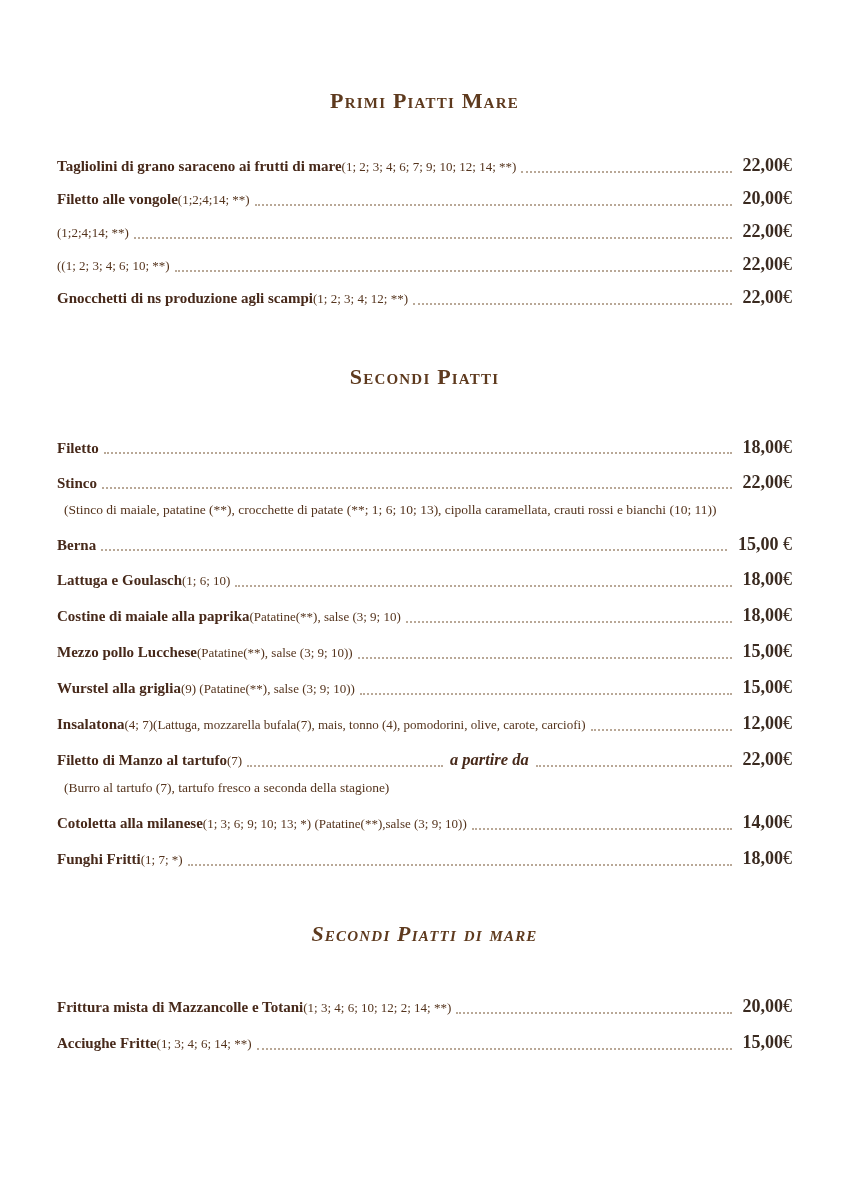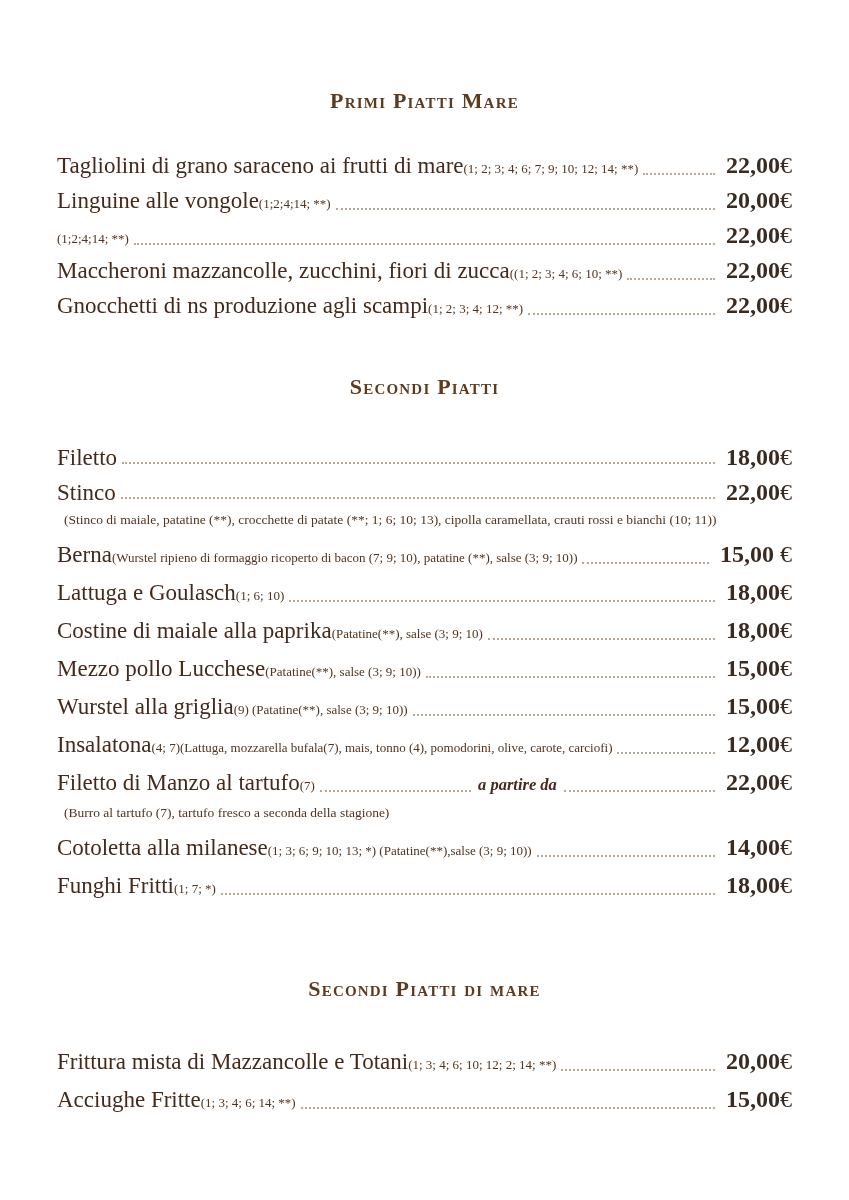--- a/index.html
+++ b/index.html
@@ -21,31 +21,31 @@
     text-align: center;
     font-variant: small-caps;
     font-weight: 700;
     font-size: 22px;
     letter-spacing: 1.2px;
     color: var(--heading-color, #5e3a1e);
     margin: 0 0 40px 0;
     line-height: 26px;
   }
   .menu-section:nth-of-type(2) .section-title { margin-top: 54px; margin-bottom: 46px; }
-  .menu-section:nth-of-type(3) .section-title { margin-top: 76px; margin-bottom: 48px; }
+  .menu-section:nth-of-type(3) .section-title { margin-top: 50px; margin-bottom: 48px; font-style: italic; }
   .row {
     display: flex;
     align-items: baseline;
     line-height: 22px;
     margin-bottom: 12px;
   }
   .menu-section:nth-of-type(1) .row { margin-bottom: 9px; }
   .dish-name {
-    font-weight: 400;
-    font-size: 23px;
+    font-weight: 700;
+    font-size: 15px;
     white-space: nowrap;
     flex: 0 0 auto;
     color: var(--name-color, #47291a);
   }
   .allergen-note {
     font-size: 13px;
     white-space: nowrap;
     flex: 0 1 auto;
     overflow: hidden;
     color: var(--note-color, #54331c);
@@ -60,21 +60,21 @@
   .mid-label {
     font-weight: 700;
     font-style: italic;
     font-size: 16.5px;
     white-space: nowrap;
     color: var(--name-color, #47291a);
     padding: 0 2px;
   }
   .price {
     font-weight: 700;
-    font-size: 24px;
+    font-size: 18px;
     white-space: nowrap;
     margin-left: 6px;
     color: var(--price-color, #3a2a20);
     flex: 0 0 auto;
   }
   .euro { font-weight: 400; }
   .subline {
     font-size: 13.5px;
     color: var(--note-color, #54331c);
     margin: -5px 0 14px 7px;
@@ -89,32 +89,31 @@
     <section class="menu-section">
       <div class="section-title">Primi Piatti Mare</div>
       <div class="items">
         <div class="row">
           <span class="dish-name">Tagliolini di grano saraceno ai frutti di mare</span>
           <span class="allergen-note"> (1; 2; 3; 4; 6; 7; 9; 10; 12; 14; **)</span>
           <span class="dots"></span>
           <span class="price"><span class="amount">22,00</span><span class="euro">€</span></span>
         </div>
         <div class="row">
-          <span class="dish-name">Linguine alle vongole</span>
+          <span class="dish-name">Filetto alle vongole</span>
           <span class="allergen-note"> (1;2;4;14; **)</span>
           <span class="dots"></span>
           <span class="price"><span class="amount">20,00</span><span class="euro">€</span></span>
         </div>
         <div class="row">
           <span class="allergen-note"> (1;2;4;14; **)</span>
           <span class="dots"></span>
           <span class="price"><span class="amount">22,00</span><span class="euro">€</span></span>
         </div>
         <div class="row">
-          <span class="dish-name">Maccheroni mazzancolle, zucchini, fiori di zucca</span>
           <span class="allergen-note"> ((1; 2; 3; 4; 6; 10; **)</span>
           <span class="dots"></span>
           <span class="price"><span class="amount">22,00</span><span class="euro">€</span></span>
         </div>
         <div class="row">
           <span class="dish-name">Gnocchetti di ns produzione agli scampi</span>
           <span class="allergen-note"> (1; 2; 3; 4; 12; **)</span>
           <span class="dots"></span>
           <span class="price"><span class="amount">22,00</span><span class="euro">€</span></span>
         </div>
@@ -129,21 +128,20 @@
           <span class="price"><span class="amount">18,00</span><span class="euro">€</span></span>
         </div>
         <div class="row">
           <span class="dish-name">Stinco</span>
           <span class="dots"></span>
           <span class="price"><span class="amount">22,00</span><span class="euro">€</span></span>
         </div>
         <div class="subline">(Stinco di maiale, patatine (**), crocchette di patate (**; 1; 6; 10; 13), cipolla caramellata, crauti rossi e bianchi (10; 11))</div>
         <div class="row">
           <span class="dish-name">Berna</span>
-          <span class="allergen-note"> (Wurstel ripieno di formaggio ricoperto di bacon (7; 9; 10), patatine (**), salse (3; 9; 10))</span>
           <span class="dots"></span>
           <span class="price"><span class="amount">15,00 </span><span class="euro">€</span></span>
         </div>
         <div class="row">
           <span class="dish-name">Lattuga e Goulasch</span>
           <span class="allergen-note"> (1; 6; 10)</span>
           <span class="dots"></span>
           <span class="price"><span class="amount">18,00</span><span class="euro">€</span></span>
         </div>
         <div class="row">

